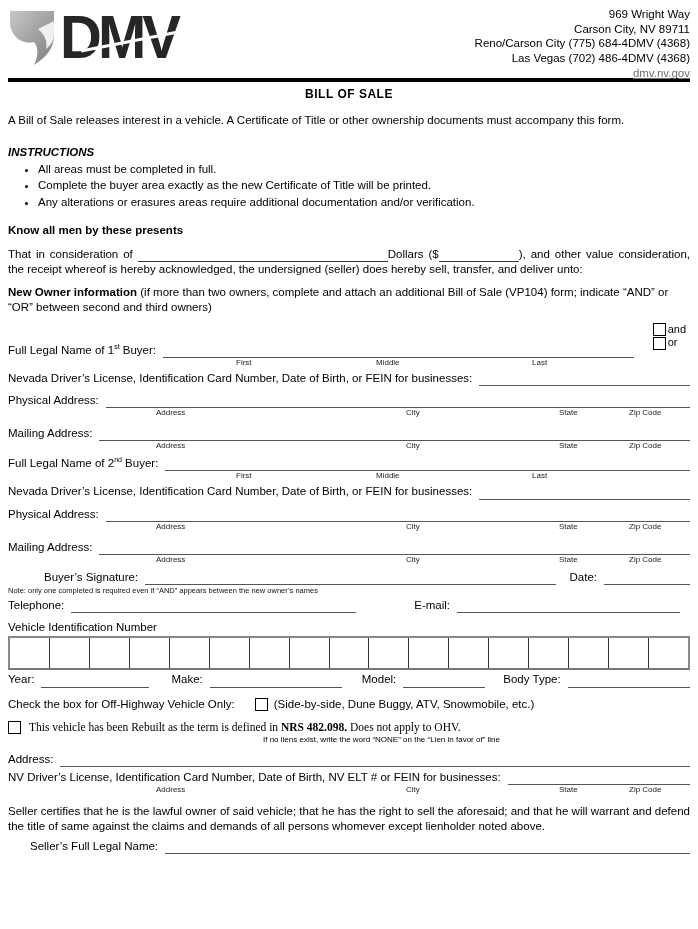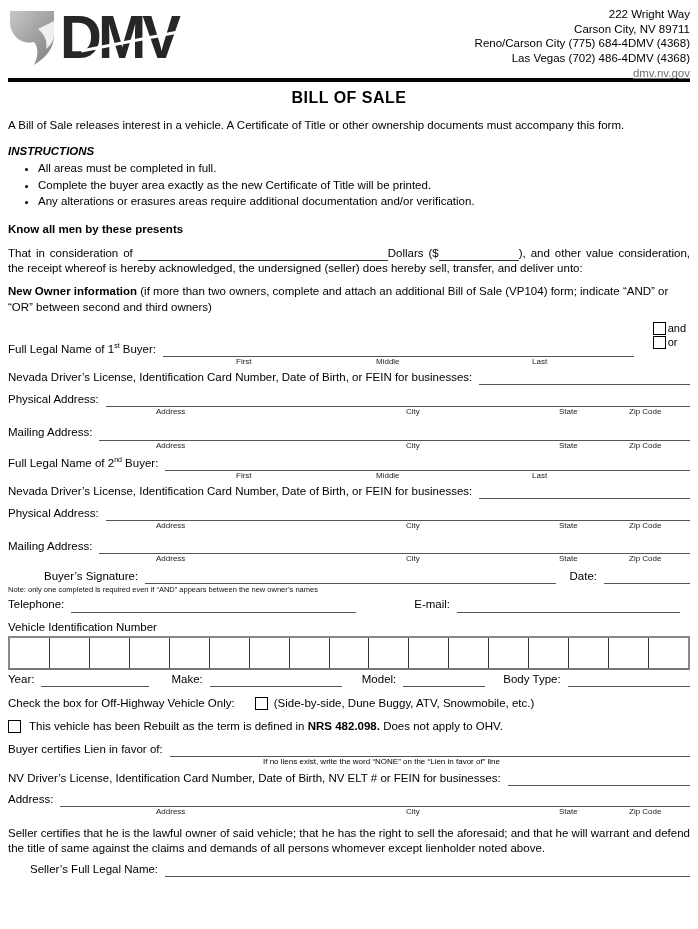--- a/index.html
+++ b/index.html
@@ -20,25 +20,25 @@
   }
   .logo-slash{
     position:absolute;left:72px;top:32px;width:130px;height:3px;background:#fff;
     transform:rotate(-11deg);
   }
   .hdr-addr{text-align:right;font-size:11.5px;line-height:1.28;padding-top:2px;}
   .hdr-link{color:#707070;text-decoration:underline;cursor:pointer;}
   .rule{border-top:4.5px solid #000;margin-top:3px;}
   
   .title{text-align:center;margin-top:5px;}
-  .title h1{font-size:16px;margin:0;font-weight:bold;letter-spacing:.5px;text-align:center;}
+  .title h1{font-size:12px;margin:0;font-weight:bold;letter-spacing:.5px;text-align:center;}
   .title h2{font-size:11px;margin:0;font-weight:bold;}
   
   .intro{margin:10px 0 0 0;}
-  .instr-h{font-weight:bold;font-style:italic;margin-top:11px;}
+  .instr-h{font-weight:bold;font-style:italic;margin-top:17px;}
   ul.instr{margin:2px 0 0 30px;padding:0;}
   ul.instr li{margin:1px 0;}
   .know{font-weight:bold;margin-top:13px;}
   p.consid{margin:9px 0 0 0;text-align:justify;}
   p.newowner{margin:8px 0 0 0;}
   
   .bl{display:inline-block;border-bottom:1px solid #333;height:12px;vertical-align:bottom;}
   .frow{display:flex;align-items:flex-end;margin-top:8px;}
   .flabel{white-space:nowrap;padding-right:7px;}
   .fline{flex:1;border-bottom:1px solid #555;height:14px;min-width:40px;}
@@ -81,21 +81,21 @@
               <stop offset="1" stop-color="#7e7e7e"></stop>
           </linearGradient>
         </defs>
         <path d="M2 2 H46 V26 C46 40 38 48 26 56 C31 46 30 38 26 33 C14 36 4 28 2 16 Z" fill="url(#g1)"></path>
         <path d="M30 20 L46 12 L46 26 C46 32 42 37 38 40 C40 32 36 25 30 20 Z" fill="#ffffff" opacity="0.85"></path>
       </svg>
       <div class="logo-word">DMV</div>
       <div class="logo-slash"></div>
     </div>
     <div class="hdr-addr">
-      <div>222 Wright Way</div>
+      <div>969 Wright Way</div>
       <div>Carson City, NV 89711</div>
       <div>Reno/Carson City (775) 684-4DMV (4368)</div>
       <div>Las Vegas (702) 486-4DMV (4368)</div>
       <div><span class="hdr-link">dmv.nv.gov</span></div>
     </div>
   </div>
   <div class="rule"></div>
 
   <div class="title">
     <h1>BILL OF SALE</h1>
@@ -251,40 +251,36 @@
     <span class="flabel" style="padding-left:18px;">Body Type:</span>
     <span class="fline"></span>
   </div>
 
   <div class="frow" style="margin-top:9px;align-items:center;">
     <span>Check the box for Off-Highway Vehicle Only:</span>
     <span class="cb" style="margin-left:20px;margin-right:6px;"></span>
     <span>(Side-by-side, Dune Buggy, ATV, Snowmobile, etc.)</span>
   </div>
 
-  <div class="frow" style="align-items:center;">
+  <div class="frow" style="align-items:center;font-family:Liberation Serif, serif;">
     <span class="cb" style="margin-right:8px;"></span>
     <span><span>This vehicle has been Rebuilt as the term is defined in </span><b>NRS 482.098.</b><span> Does not apply to OHV.</span></span>
   </div>
 
-  <div class="frow" style="margin-top:8px;">
-    <span class="flabel">Buyer certifies Lien in favor of:</span>
-    <span class="fline"></span>
-  </div>
   <div class="liennote">If no liens exist, write the word “NONE” on the “Lien in favor of” line</div>
+
+  <div class="frow" style="margin-top:6px;">
+    <span class="flabel">Address:</span>
+    <span class="fline"></span>
+  </div>
 
   <div class="frow" style="margin-top:3px;">
     <span class="flabel">NV Driver’s License, Identification Card Number, Date of Birth, NV ELT # or FEIN for businesses:</span>
     <span class="fline"></span>
   </div>
-
-  <div class="frow" style="margin-top:6px;">
-    <span class="flabel">Address:</span>
-    <span class="fline"></span>
-  </div>
   <div class="subrow">
     <span class="sub-addr">Address</span>
     <span class="sub-city">City</span>
     <span class="sub-state">State</span>
     <span class="sub-zip">Zip Code</span>
   </div>
 
   <p class="cert">Seller certifies that he is the lawful owner of said vehicle; that he has the right to sell the aforesaid; and that he will warrant and defend the title of same against the claims and demands of all persons whomever except lienholder noted above.</p>
 
   <div class="frow" style="margin-top:5px;margin-left:22px;">

